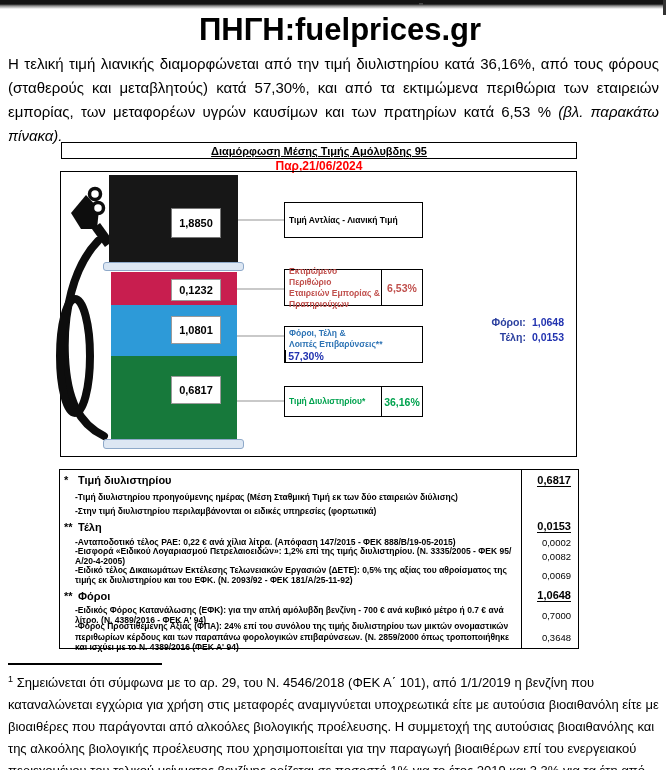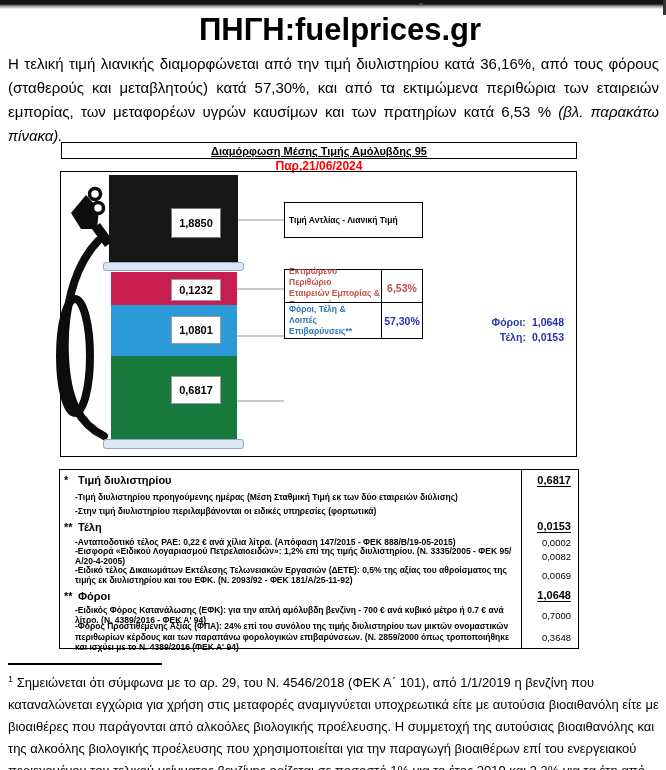--- a/index.html
+++ b/index.html
@@ -52,21 +52,21 @@
   .pv-margin   { top:107px; height:22px; }
   .pv-taxes    { top:144px; height:28px; }
   .pv-refinery { top:204px; height:28px; }
 
   .connector { height:2px; background:#c9c9c9; width:47px; left:176px; }
   .c1 { top:47px; left:177px; width:46px; } .c2 { top:116px; } .c3 { top:163px; } .c4 { top:228px; }
 
   .lblbox { left:223px; width:139px; border:1.5px solid #000; display:flex; background:#fff; }
   .lb1 { top:30px;  height:36px; }
   .lb2 { top:97px;  height:37px; }
-  .lb3 { top:130px; height:37px; }
+  .lb3 { top:154px; height:37px;flex-direction:column; }
   .lb4 { top:214px; height:31px; }
   .lbl-text { flex:1; display:flex; align-items:center; padding-left:4px;
     font-size:8.5px; font-weight:bold; line-height:11px; white-space:pre-line; }
   .lbl-pct { width:41px; border-left:1.5px solid #000; display:flex;
     align-items:center; justify-content:center; font-size:10.5px; font-weight:bold; }
   .txt-black   { color:#000; }
   .txt-margin  { color:#c0504d; }
   .txt-taxes   { color:#2e74b5; }
   .pct-taxes   { color:#2233b0;text-align:right; }
   .txt-green   { color:#00a24e; }
@@ -151,20 +151,24 @@
       <div class="lbl-text txt-margin">Εκτιμώμενο Περιθώριο
 Εταιρειών Εμπορίας &amp;
 Πρατηριούχων</div>
       <div class="lbl-pct txt-margin">6,53%</div>
     </div>
     <div class="abs lblbox lb3">
       <div class="lbl-text txt-taxes">Φόροι, Τέλη &amp;
 Λοιπές Επιβαρύνσεις**</div>
       <div class="lbl-pct pct-taxes">57,30%</div>
     </div>
+    <div class="abs lblbox lb4">
+      <div class="lbl-text txt-green">Τιμή Διυλιστηρίου*</div>
+      <div class="lbl-pct txt-green">36,16%</div>
+    </div>
 
     <div class="abs sideblock">
       <div class="sl">Φόροι:</div>
       <div class="sv">1,0648</div>
       <div class="sl">Τέλη:</div>
       <div class="sv">0,0153</div>
     </div>
   </div>
 
   <div class="ptable">

